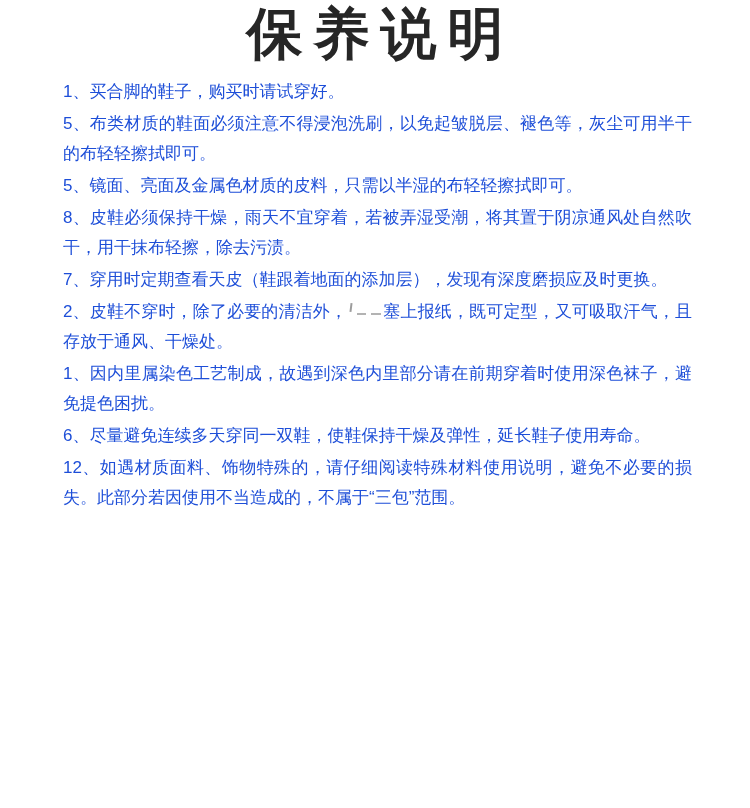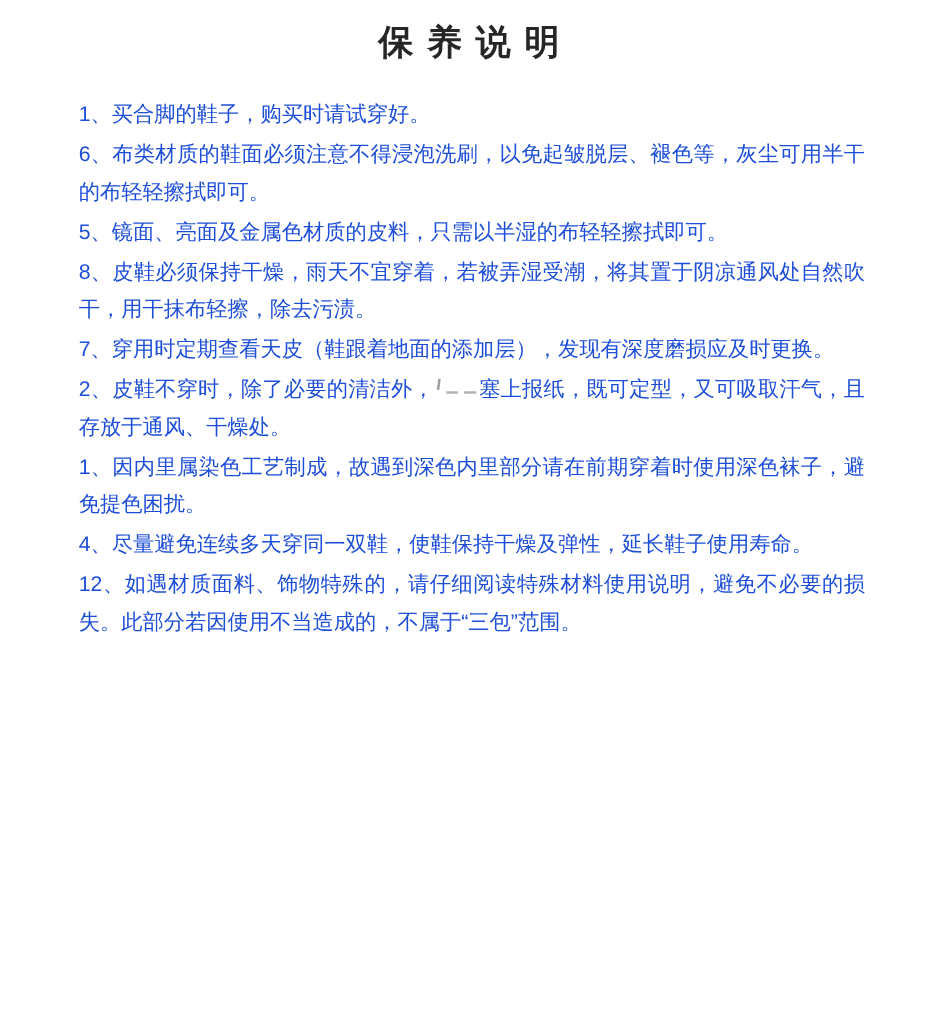--- a/index.html
+++ b/index.html
@@ -17,21 +17,21 @@
     width: 750px;
     height: 808px;
     box-sizing: border-box;
     padding-top: 8px;
   }
   .title {
     margin: 0 0 16px 0;
     text-align: center;
     font-family: "Liberation Serif", serif;
     font-weight: bold;
-    font-size: 28px;
+    font-size: 56px;
     line-height: 53px;
     letter-spacing: 11px;
     text-indent: 11px; 
     color: #262626;
   }
   .content {
     width: 629px;
     margin-left: 63px;
     font-size: 17px;
     line-height: 30px;
@@ -72,22 +72,22 @@
       #b3b3b3 14px, #b3b3b3 24px);
   }
 </style>
 </head>
 <body>
 
 <div class="doc">
   <h1 class="title">保养说明</h1>
   <div class="content">
     <p>1、买合脚的鞋子，购买时请试穿好。</p>
-    <p>6、布类材质的鞋面必须注意不得浸泡洗刷，以免起皱脱层、褪色等，灰尘可用半干的布轻轻擦拭即可。</p>
+    <p>5、布类材质的鞋面必须注意不得浸泡洗刷，以免起皱脱层、褪色等，灰尘可用半干的布轻轻擦拭即可。</p>
     <p>5、镜面、亮面及金属色材质的皮料，只需以半湿的布轻轻擦拭即可。</p>
     <p>8、皮鞋必须保持干燥，雨天不宜穿着，若被弄湿受潮，将其置于阴凉通风处自然吹干，用干抹布轻擦，除去污渍。</p>
     <p>7、穿用时定期查看天皮（鞋跟着地面的添加层），发现有深度磨损应及时更换。</p>
     <p><span>2、皮鞋不穿时，除了必要的清洁外，</span><span class="smudge"></span><span>塞上报纸，既可定型，又可吸取汗气，且存放于通风、干燥处。</span></p>
     <p>1、因内里属染色工艺制成，故遇到深色内里部分请在前期穿着时使用深色袜子，避免提色困扰。</p>
-    <p>4、尽量避免连续多天穿同一双鞋，使鞋保持干燥及弹性，延长鞋子使用寿命。</p>
+    <p>6、尽量避免连续多天穿同一双鞋，使鞋保持干燥及弹性，延长鞋子使用寿命。</p>
     <p>12、如遇材质面料、饰物特殊的，请仔细阅读特殊材料使用说明，避免不必要的损失。此部分若因使用不当造成的，不属于“三包”范围。</p>
   </div>
 </div>
 
 </body></html>

